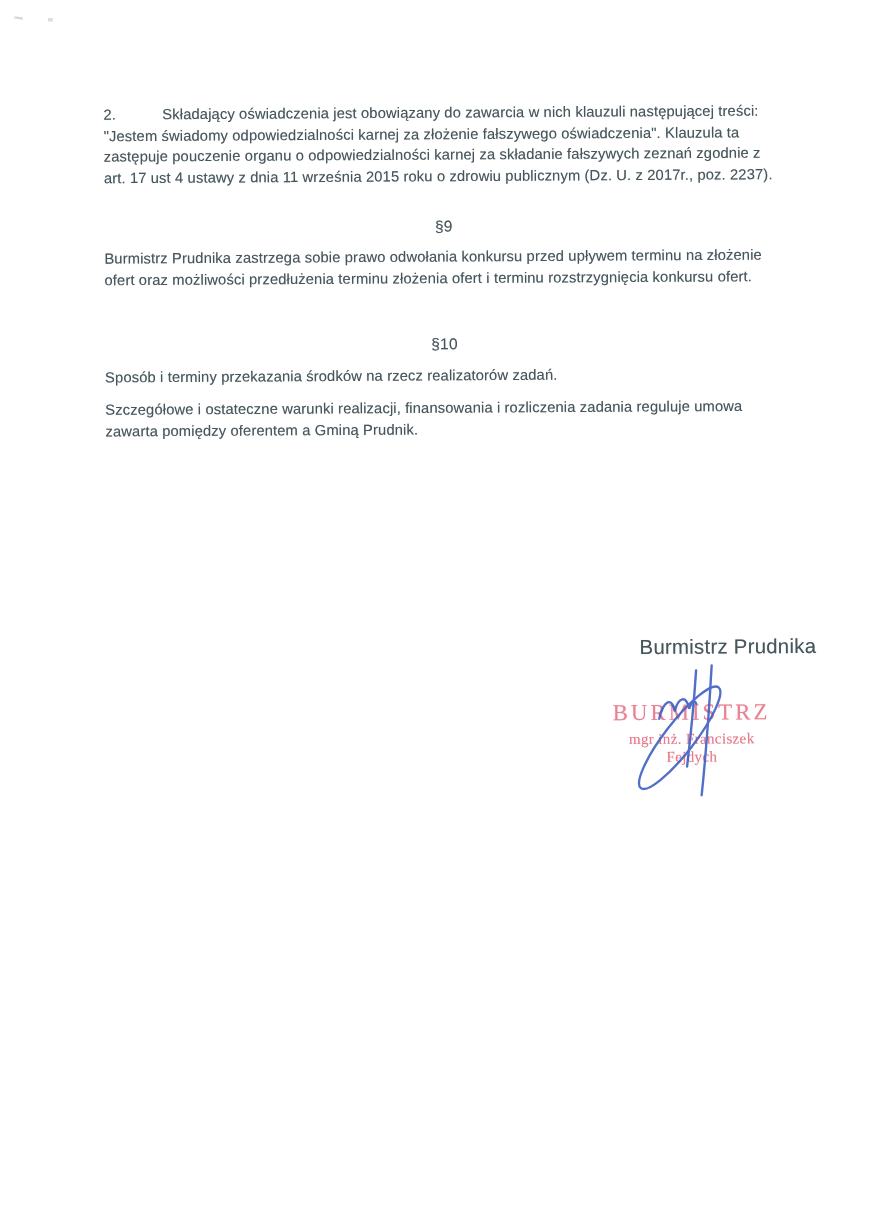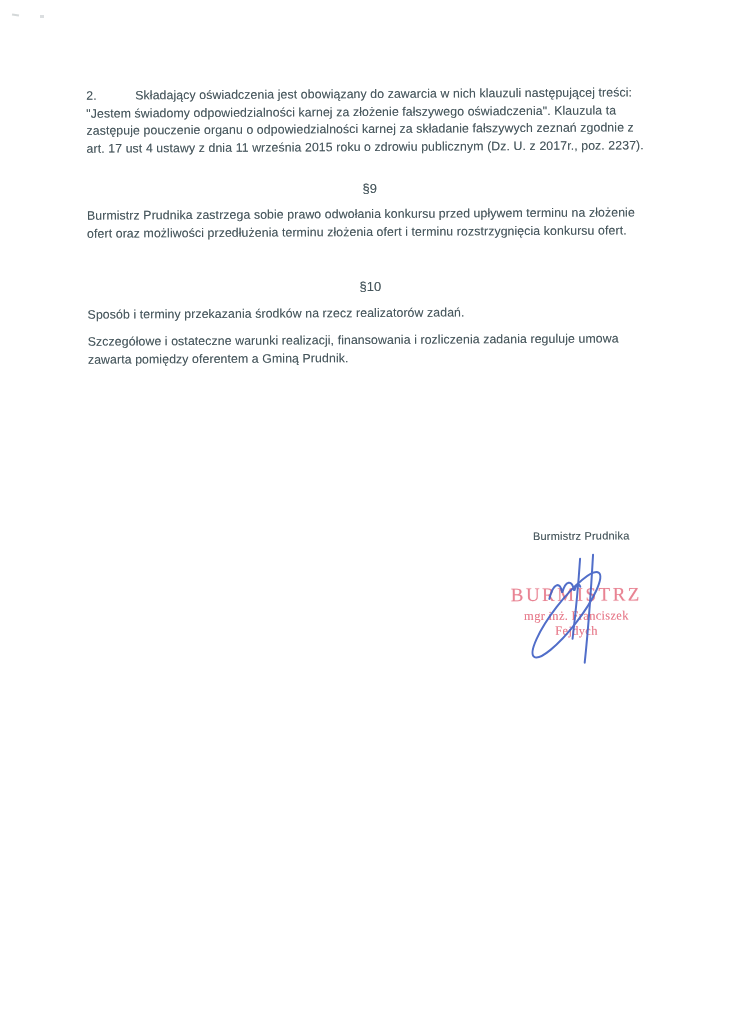--- a/index.html
+++ b/index.html
@@ -20,21 +20,21 @@
   .pnum { display:inline-block; width:49px; }
   .sec  { position:absolute; left:0; width:566px; text-align:center; font-size:13px; }
   .s9h  { top:180px; }
   .s9b  { top:206px; }
   .s10h { top:278px; }
   .s10b1{ top:305px; }
   .s10b2{ top:332px; }
 
   .sig-title {
     position:absolute; left:532px; top:531px;
-    font-size:11px; color:#46565c; letter-spacing:0.2px;
+    font-size:17px; color:#46565c; letter-spacing:0.2px;
     text-shadow:0 0 0.6px rgba(70,86,92,0.45);
   }
   .stamp {
     position:absolute; left:502px; top:585px; width:146px;
     text-align:center; color:#e4697c;
   }
   .stamp-office {
     font-family:"Liberation Serif", serif; font-size:19px;
     letter-spacing:2.5px; opacity:0.82; text-shadow:0 0 0.8px rgba(228,105,124,0.5);
   }

